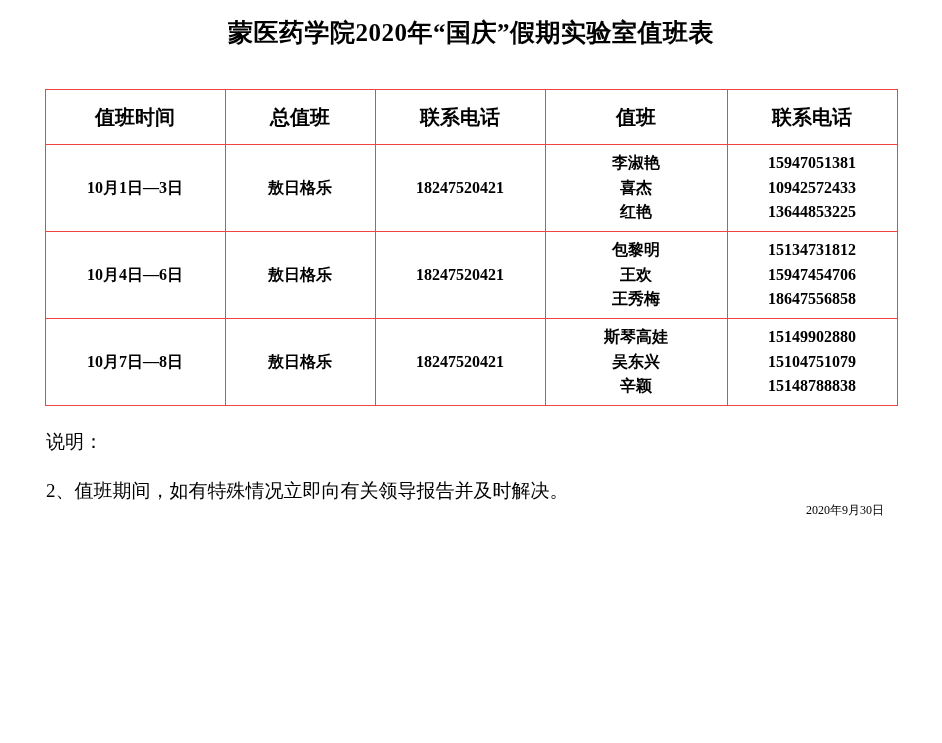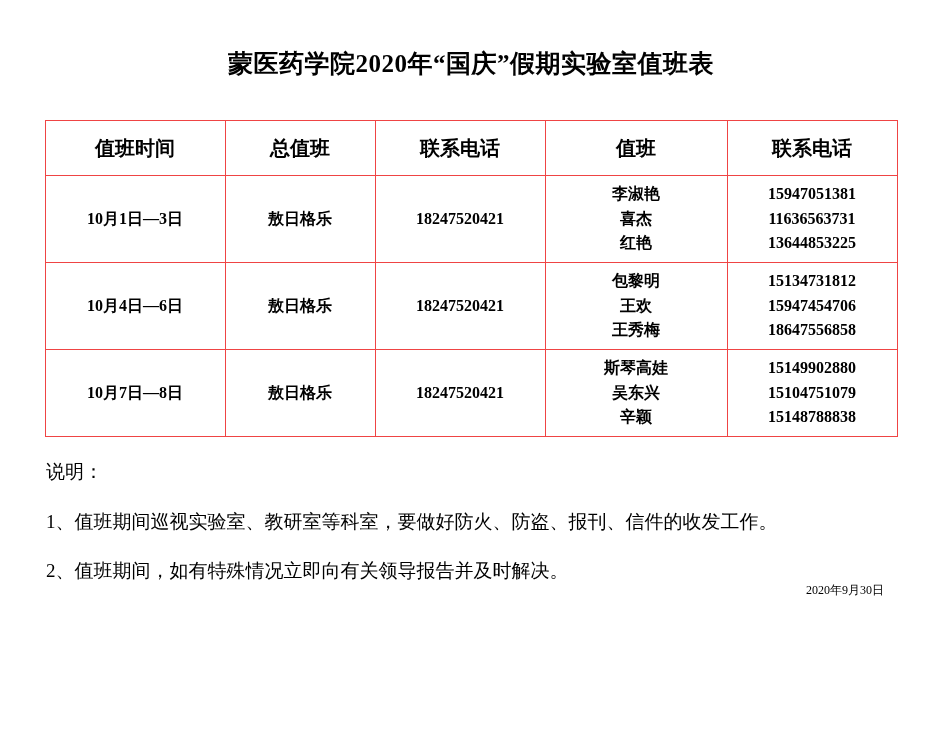--- a/index.html
+++ b/index.html
@@ -20,21 +20,21 @@
     height: 743px;
     box-sizing: border-box;
     padding: 0;
     position: relative;
   }
   .doc-title {
     text-align: center;
     font-size: 25px;
     font-weight: bold;
     letter-spacing: 0.5px;
-    margin-top: 47px;
+    margin-top: 16px;
     margin-bottom: 0;
     font-family: "Liberation Serif", "DejaVu Serif", serif;
   }
   table.duty-table {
     border-collapse: collapse;
     margin: 40px auto 0 auto;
     width: 852px;
     table-layout: fixed;
   }
   table.duty-table td, table.duty-table th {
@@ -81,21 +81,20 @@
     text-align: center;
   }
   .notes {
     margin: 26px 0 0 46px;
     font-size: 19px;
     line-height: 1.1;
   }
   .notes .note-head {
     margin-top: 14px;
     margin-bottom: 8px;
-    font-family: Liberation Mono, monospace;
   }
   .notes .note-line {
     margin-top: 28px;
     margin-bottom: 0;
   }
   .signature {
     margin-top: 86px;
     text-align: right;
     padding-right: 70px;
     font-size: 21px;
@@ -139,21 +138,21 @@
         <td>
           <div class="stack">
             <div>李淑艳</div>
             <div>喜杰</div>
             <div>红艳</div>
           </div>
         </td>
         <td>
           <div class="stack">
             <div>15947051381</div>
-            <div>11636563731</div>
+            <div>10942572433</div>
             <div>13644853225</div>
           </div>
         </td>
       </tr>
       <tr>
         <td class="date-cell">10月4日—6日</td>
         <td class="chief-cell">敖日格乐</td>
         <td class="phone-cell-main">18247520421</td>
         <td>
           <div class="stack">
@@ -187,19 +186,18 @@
             <div>15104751079</div>
             <div>15148788838</div>
           </div>
         </td>
       </tr>
     </tbody>
   </table>
 
   <div class="notes">
     <div class="note-head">说明：</div>
-    <div class="note-line">1、值班期间巡视实验室、教研室等科室，要做好防火、防盗、报刊、信件的收发工作。</div>
     <div class="note-line">2、值班期间，如有特殊情况立即向有关领导报告并及时解决。</div>
   </div>
 
   <div class="sign-date">2020年9月30日</div>
 
 </div>
 
 </body></html>

